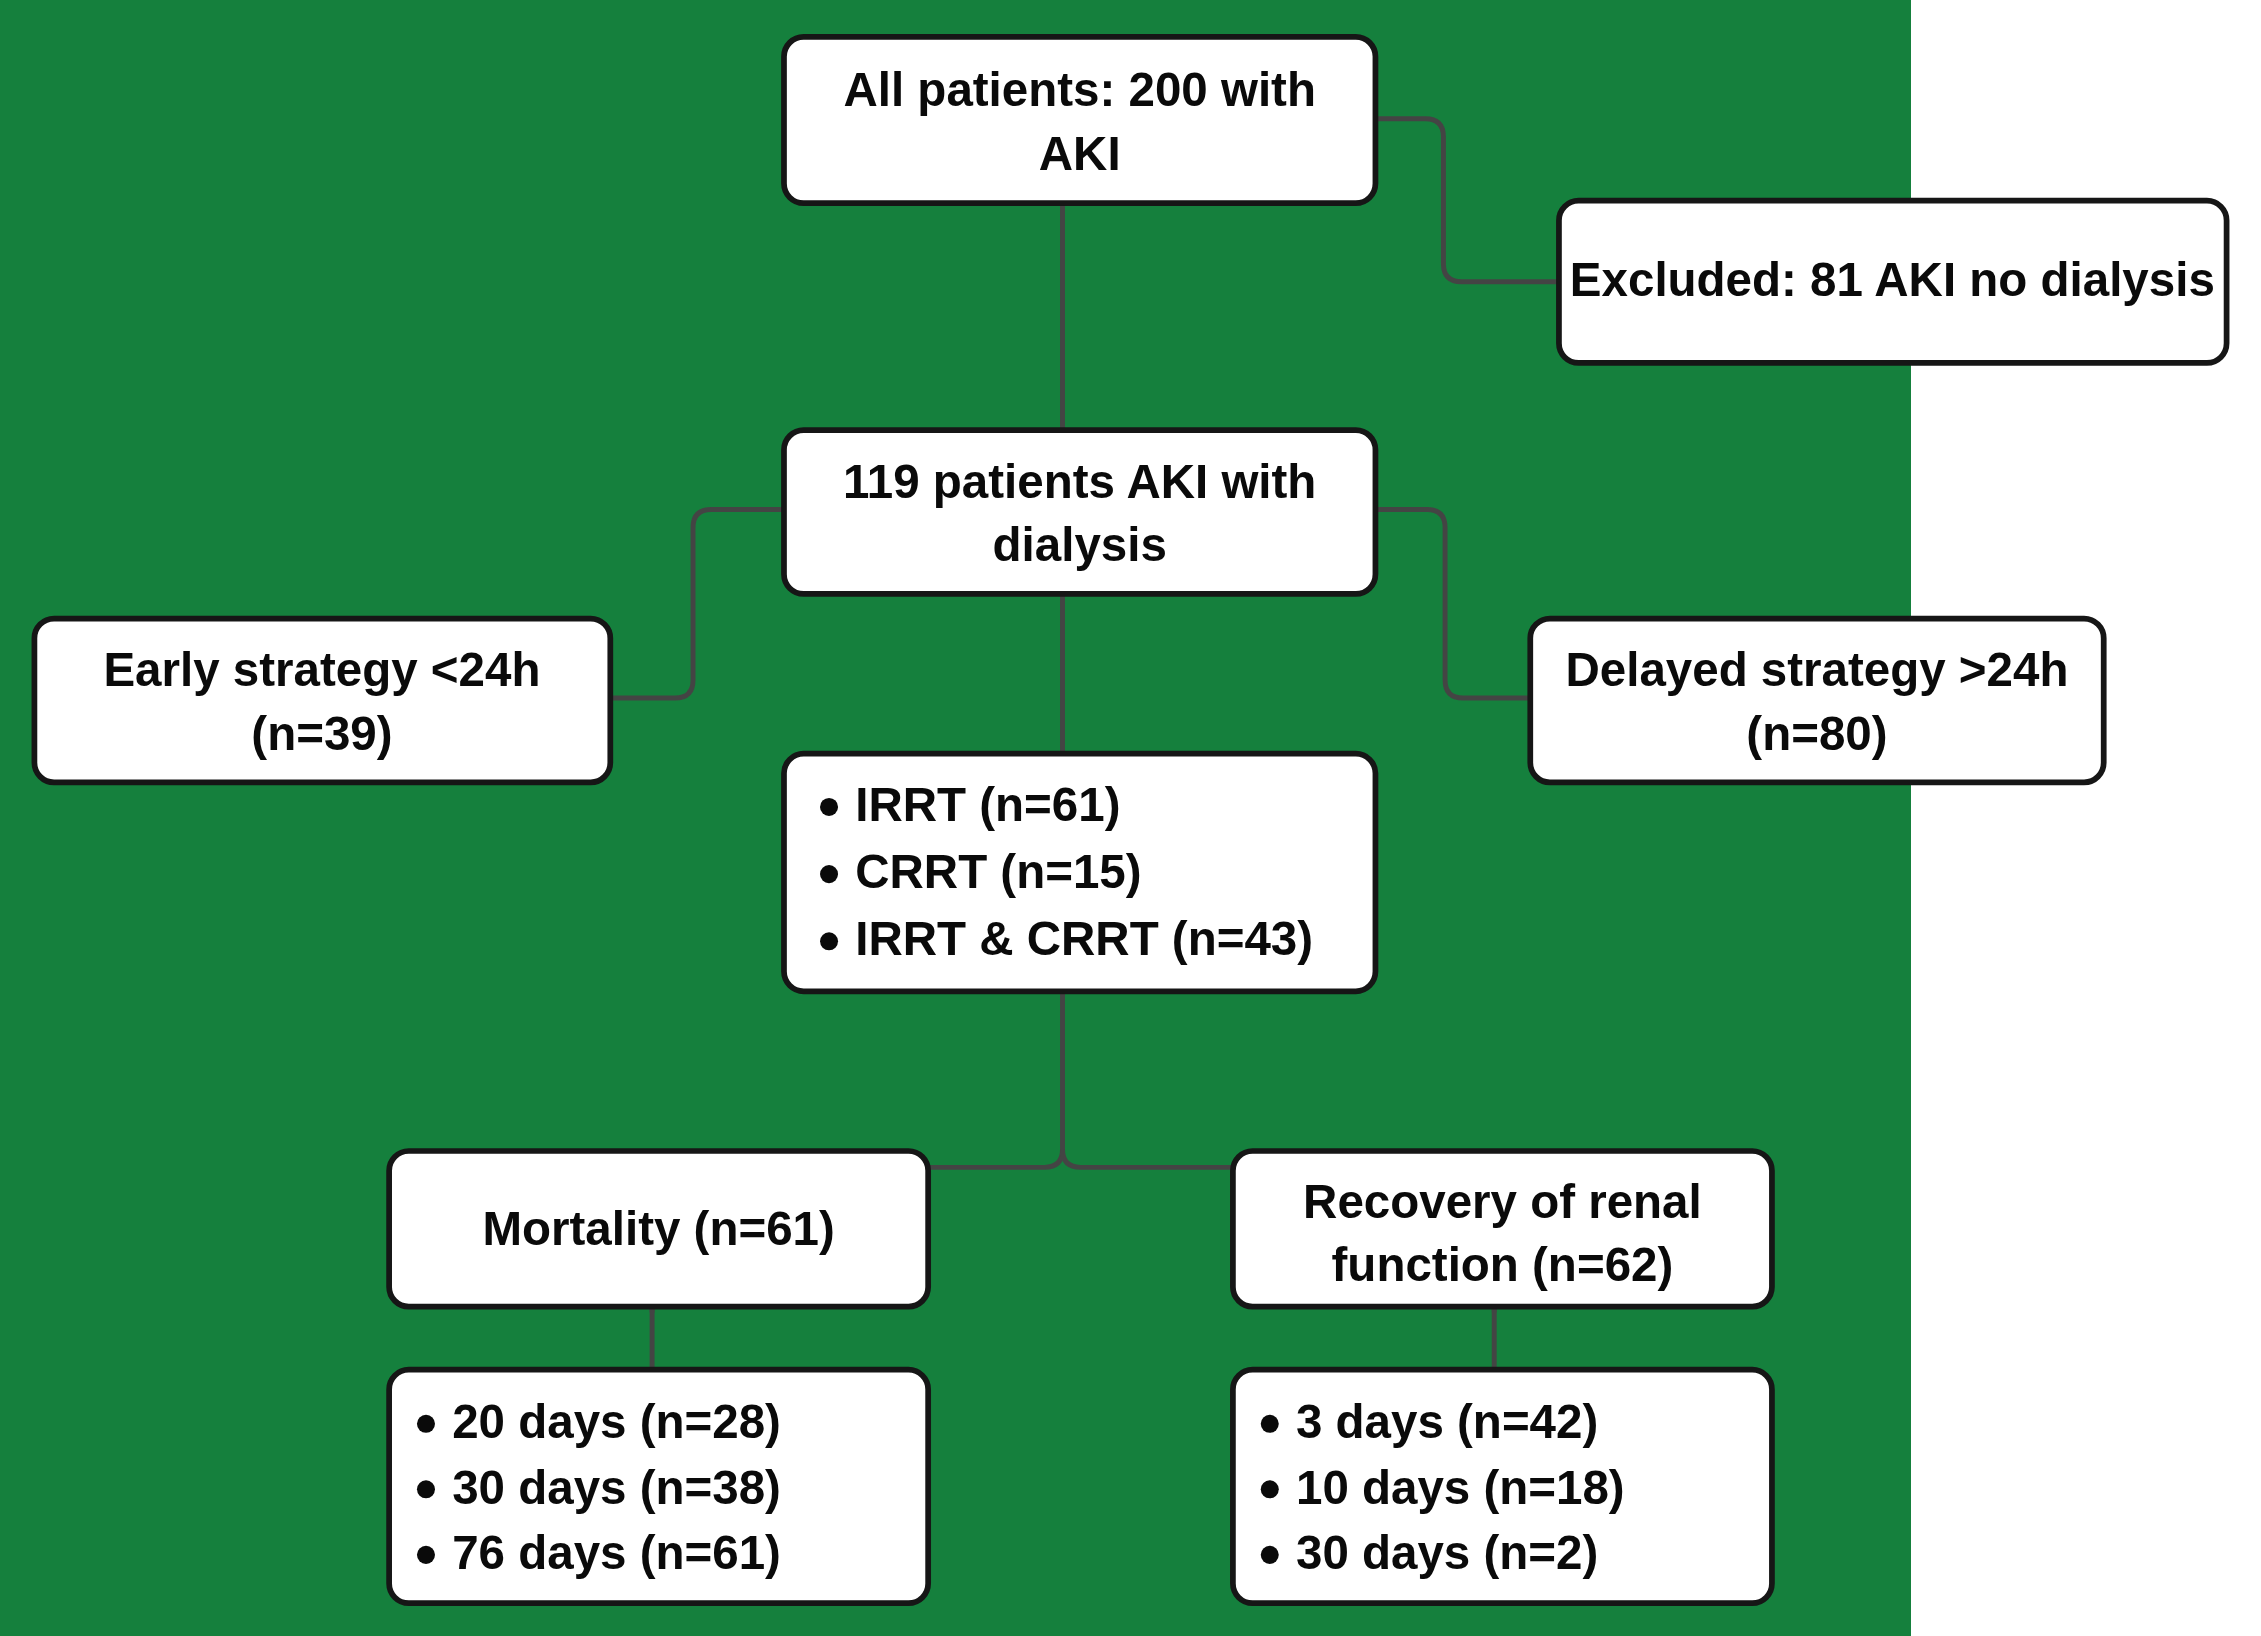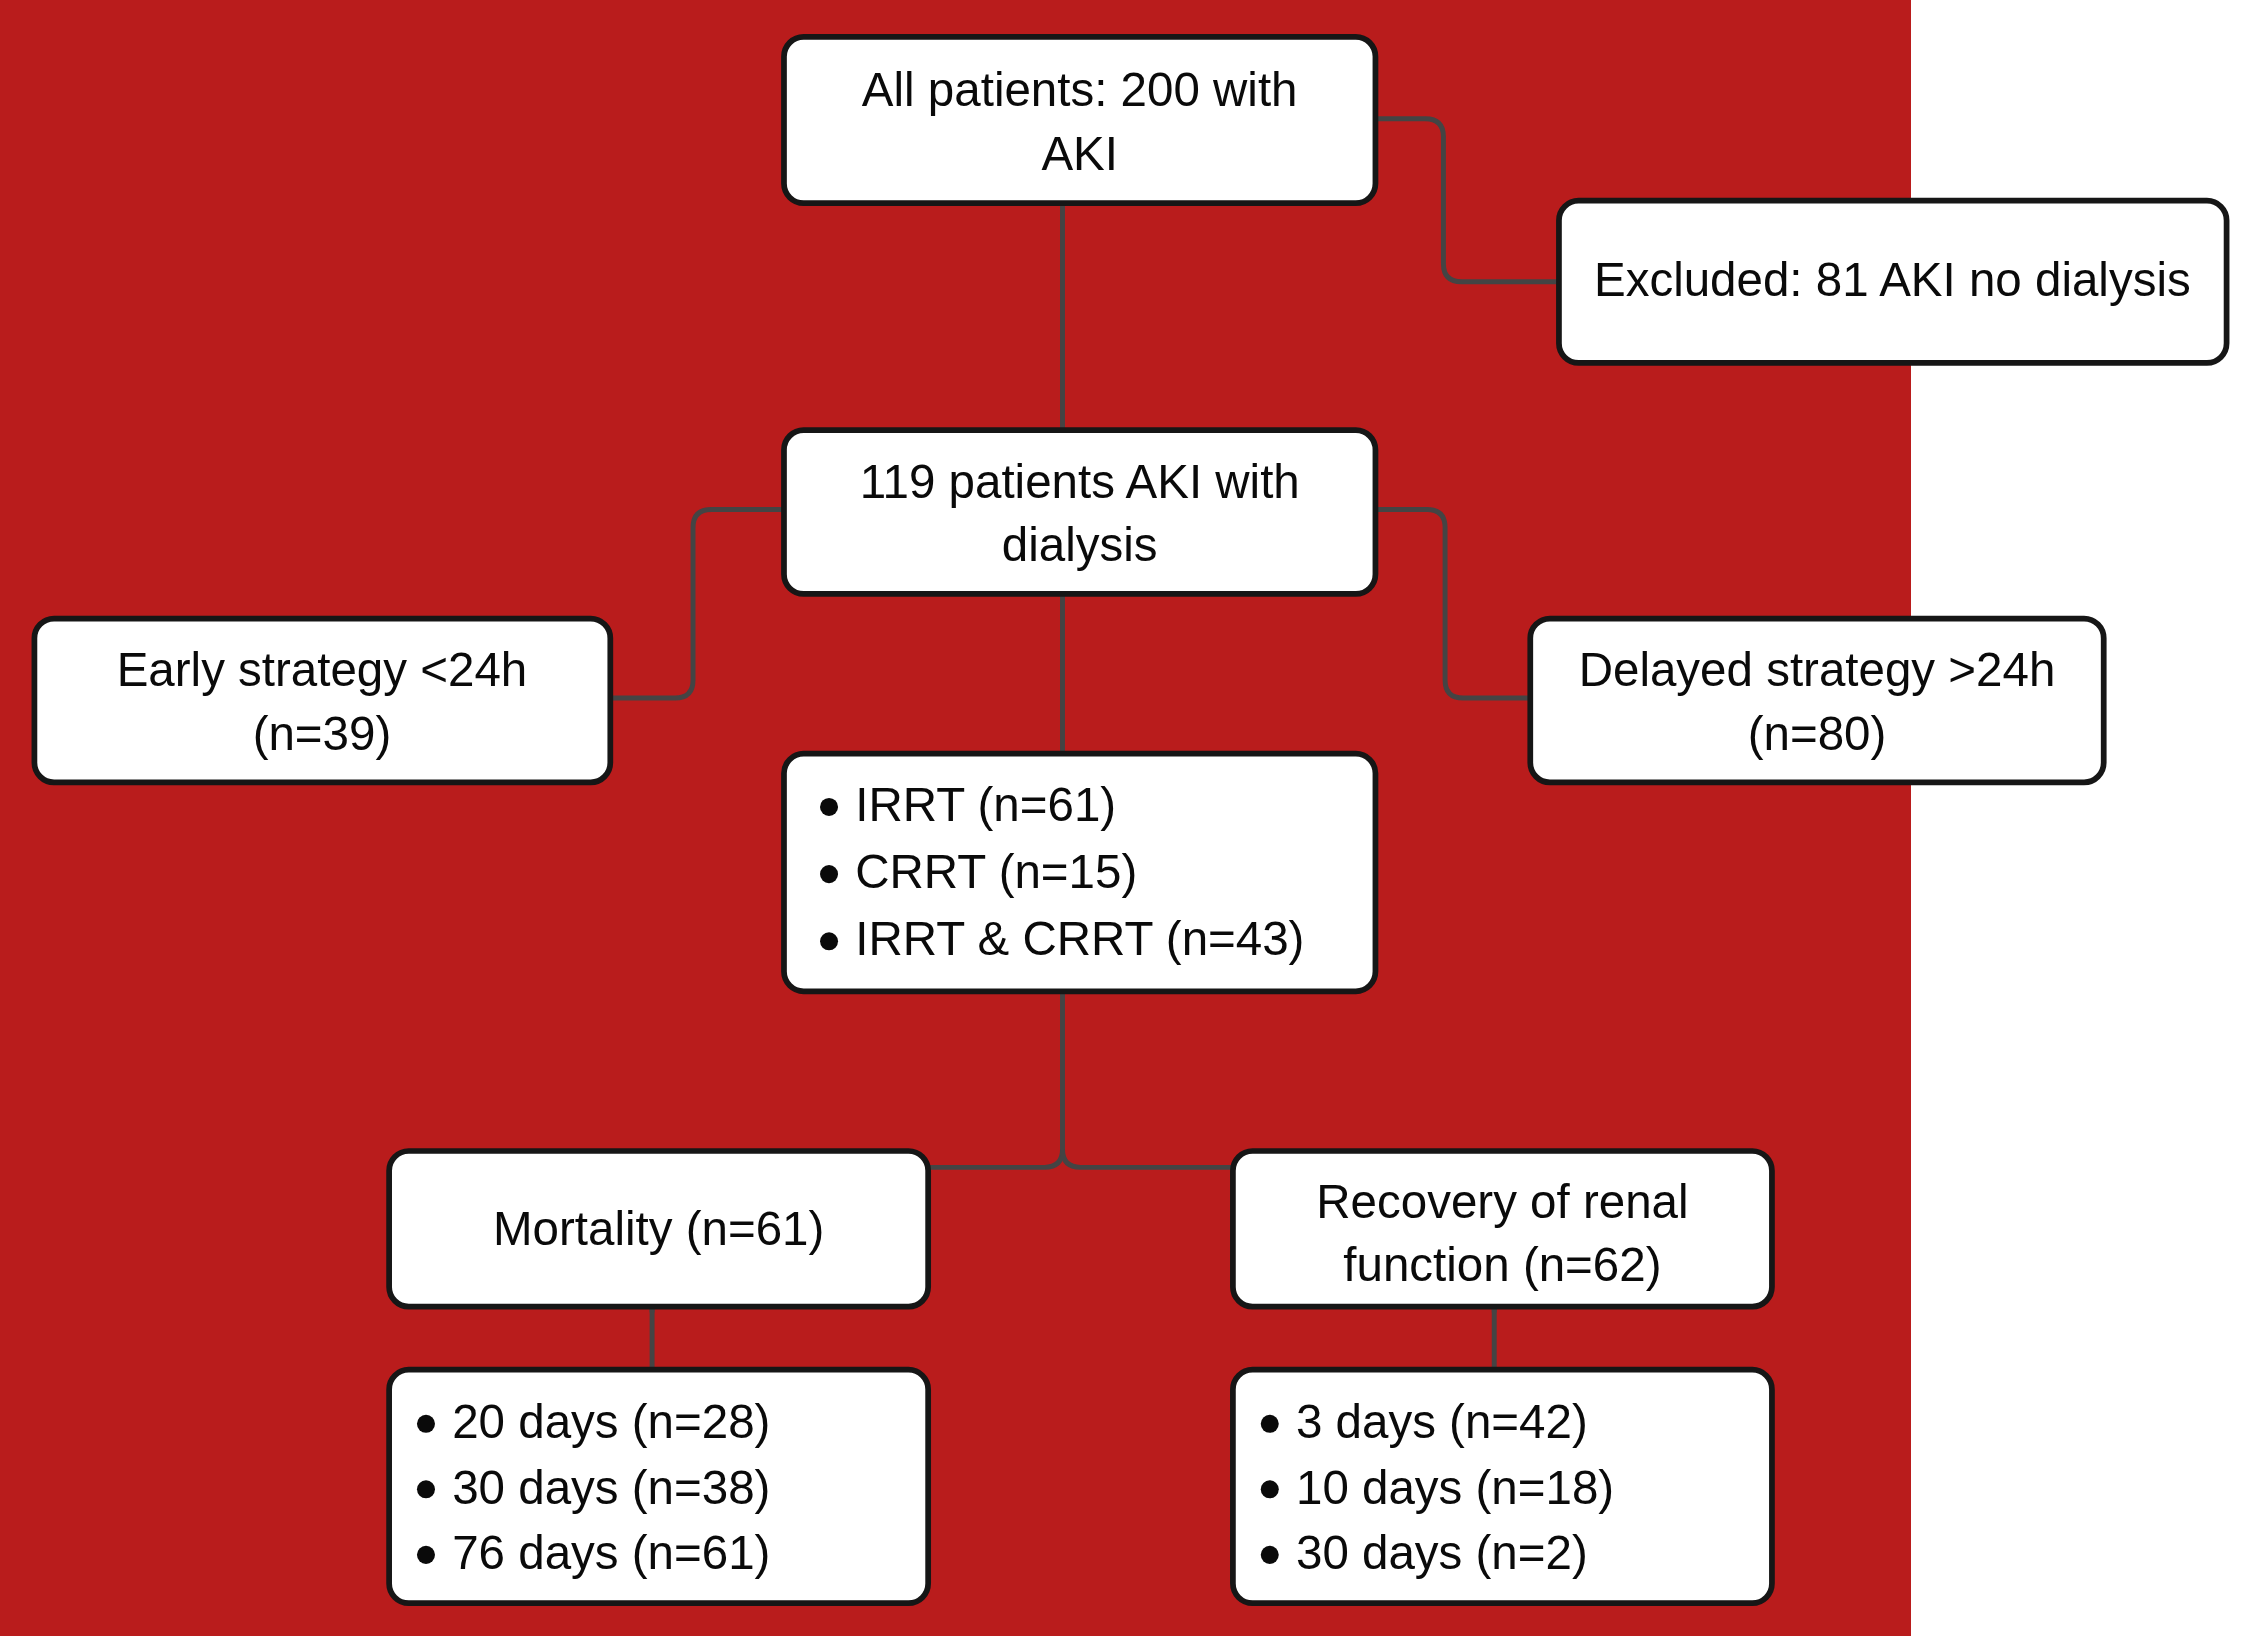--- a/index.html
+++ b/index.html
@@ -10,21 +10,22 @@
   body {
     width: 2261px;
     height: 1636px;
     font-family: "Liberation Sans", sans-serif;
     overflow: hidden;
   }
   #flowchart-root {
     position: relative;
     width: 1911px;
     height: 1636px;
-    background: #b91c1c;
+    background: #15803d;
+    font-weight: bold;
   }
   svg#flow-svg {
     position: absolute;
     top: 0;
     left: 0;
     width: 2261px;
     height: 1636px;
     display: block;
   }
   .node-box {

